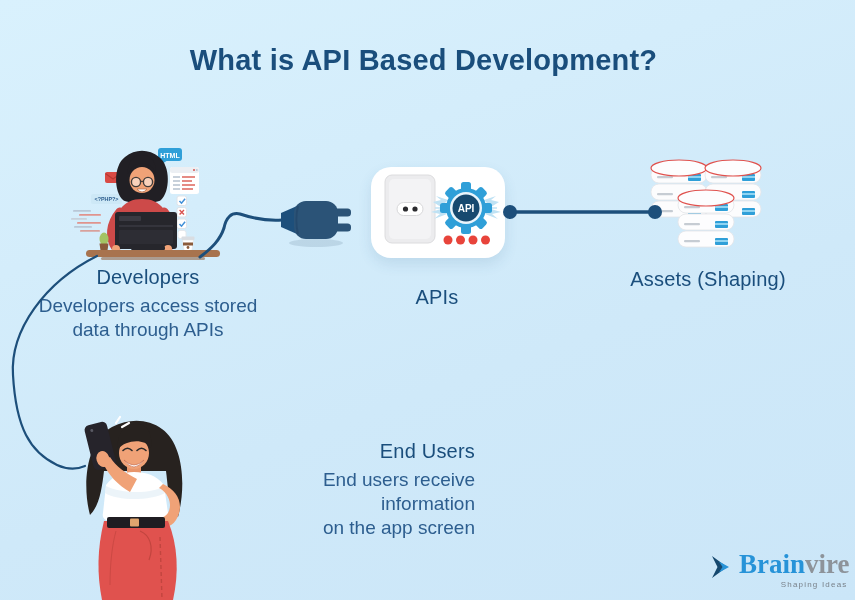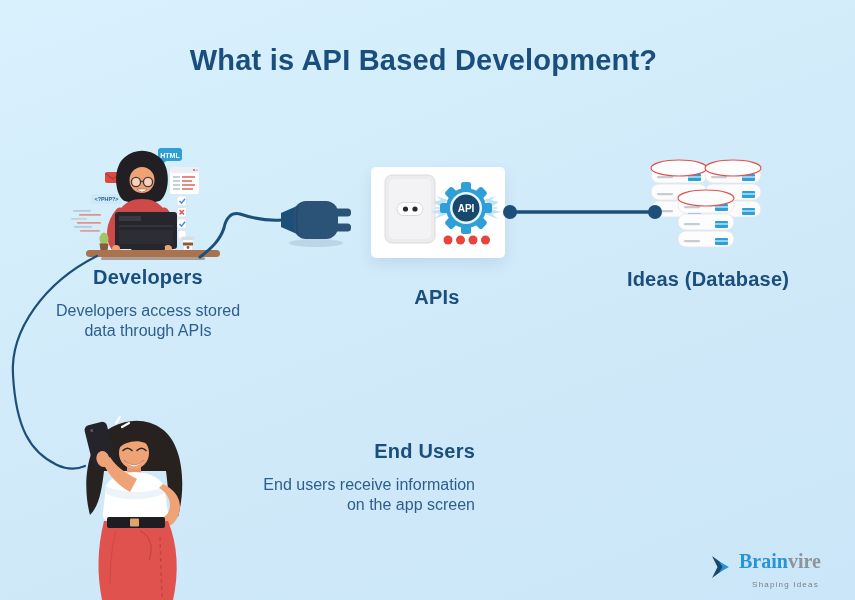--- a/index.html
+++ b/index.html
@@ -11,58 +11,58 @@
     overflow: hidden;
   }
   .page-title {
     position: absolute; left: 0; right: 8px; top: 44px;
     text-align: center;
     font-size: 29px; font-weight: 700; letter-spacing: 0.2px;
     color: #1a4e7c; z-index: 3;
   }
   .section-text { position: absolute; z-index: 3; }
   .section-text .heading {
-    font-size: 20px; font-weight: 700; color: #1a4e7c; letter-spacing: 0.2px;
+    font-size: 20px; font-weight: 400; color: #1a4e7c; letter-spacing: 0.2px;
   }
   .section-text .desc {
-    margin-top: 12px;
-    font-size: 16px; line-height: 1.27; color: #2d5e8f;
+    margin-top: 5px;
+    font-size: 19px; line-height: 1.27; color: #2d5e8f;
     white-space: pre-line;
   }
   .center { text-align: center; }
   .left { text-align: left; }
   .txt-developers { left: 30px;  top: 266px; width: 236px; }
   .txt-apis       { left: 327px; top: 286px; width: 220px; }
   .txt-assets     { left: 566px; top: 268px; width: 284px; }
   .txt-endusers   { left: 225px; top: 440px; width: 250px; text-align: right; }
 
   .api-card {
     position: absolute; left: 371px; top: 167px;
     width: 134px; height: 91px;
-    background: #ffffff; border-radius: 5px;
+    background: #ffffff; border-radius: 20px;
     box-shadow: 0 6px 14px rgba(40, 90, 130, 0.12);
     z-index: 2;
   }
   .overlay { position: absolute; left: 0; top: 0; z-index: 4; pointer-events: none; }
   .illu { position: absolute; z-index: 2; }
 
   .brand {
     position: absolute; left: 710px; top: 551px; z-index: 3;
     display: flex; align-items: flex-start; gap: 5px;
   }
   .brand .mark { width: 24px; height: 26px; margin-top: 3px; }
   .brand .wordwrap { display: flex; flex-direction: column; }
   .brand .word {
     font-family: "Liberation Serif", serif;
-    font-size: 20px; font-weight: 700; line-height: 1;
+    font-size: 27px; font-weight: 700; line-height: 1;
   }
   .brand .word .b1 { color: #2793d8; }
   .brand .word .b2 { color: #8d939a; }
   .brand .tagline {
-    align-self: flex-end; margin-top: 9px; margin-right: 2px;
+    align-self: flex-end; margin-top: 2px; margin-right: 2px;
     font-size: 8px; letter-spacing: 1.2px; color: #79818a;
   }
 </style>
 </head>
 <body>
 
 <div class="stage">
 
   <div class="page-title">What is API Based Development?</div>
 
@@ -320,21 +320,21 @@
     <div class="heading">Developers</div>
     <div class="desc">Developers access stored
 data through APIs</div>
   </div>
 
   <div class="section-text center txt-apis">
     <div class="heading">APIs</div>
   </div>
 
   <div class="section-text center txt-assets">
-    <div class="heading">Ideas (Database)</div>
+    <div class="heading">Assets (Shaping)</div>
   </div>
 
   <div class="section-text left txt-endusers">
     <div class="heading">End Users</div>
     <div class="desc">End users receive information
 on the app screen</div>
   </div>
 
   <div class="brand">
     <svg class="mark" viewBox="0 0 24 26">

